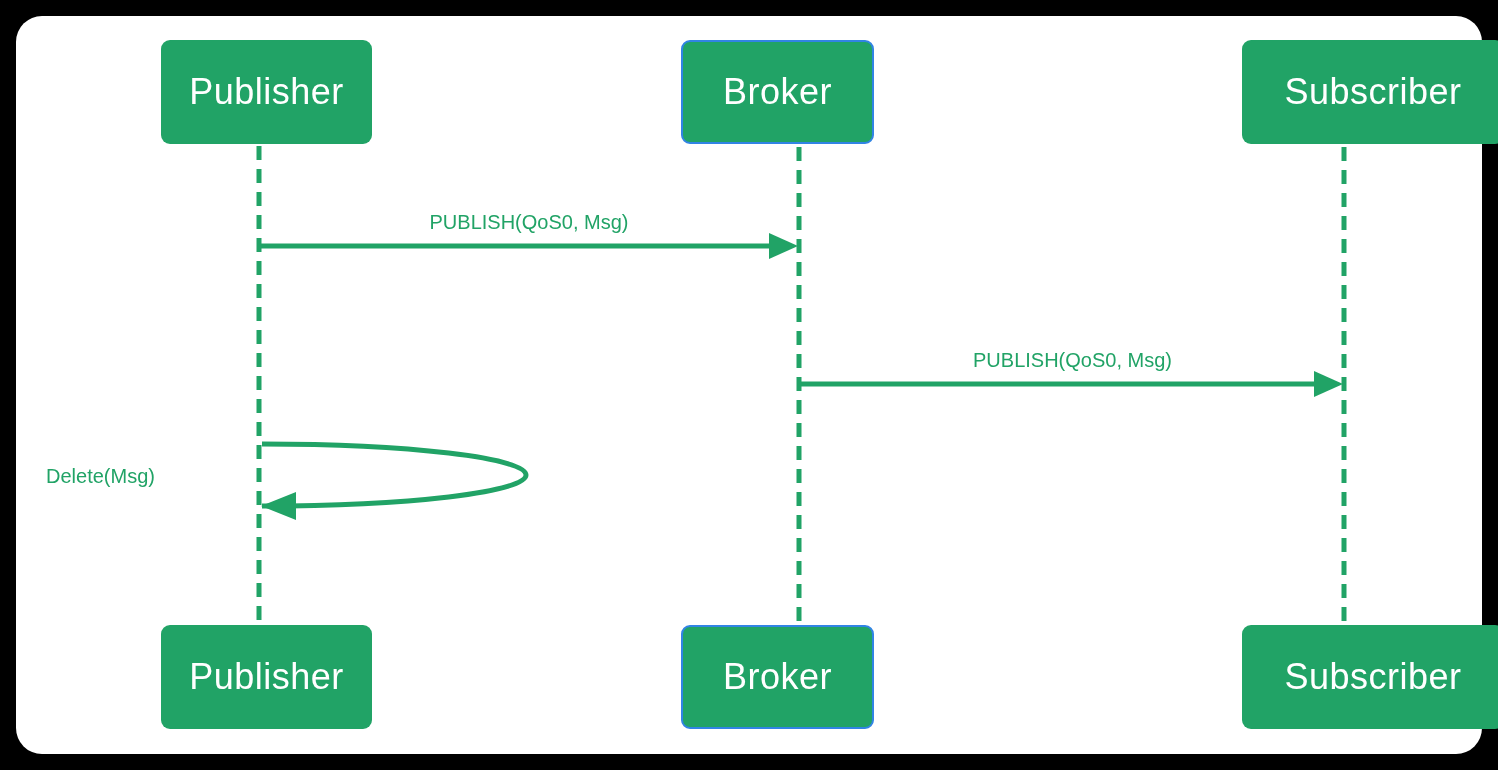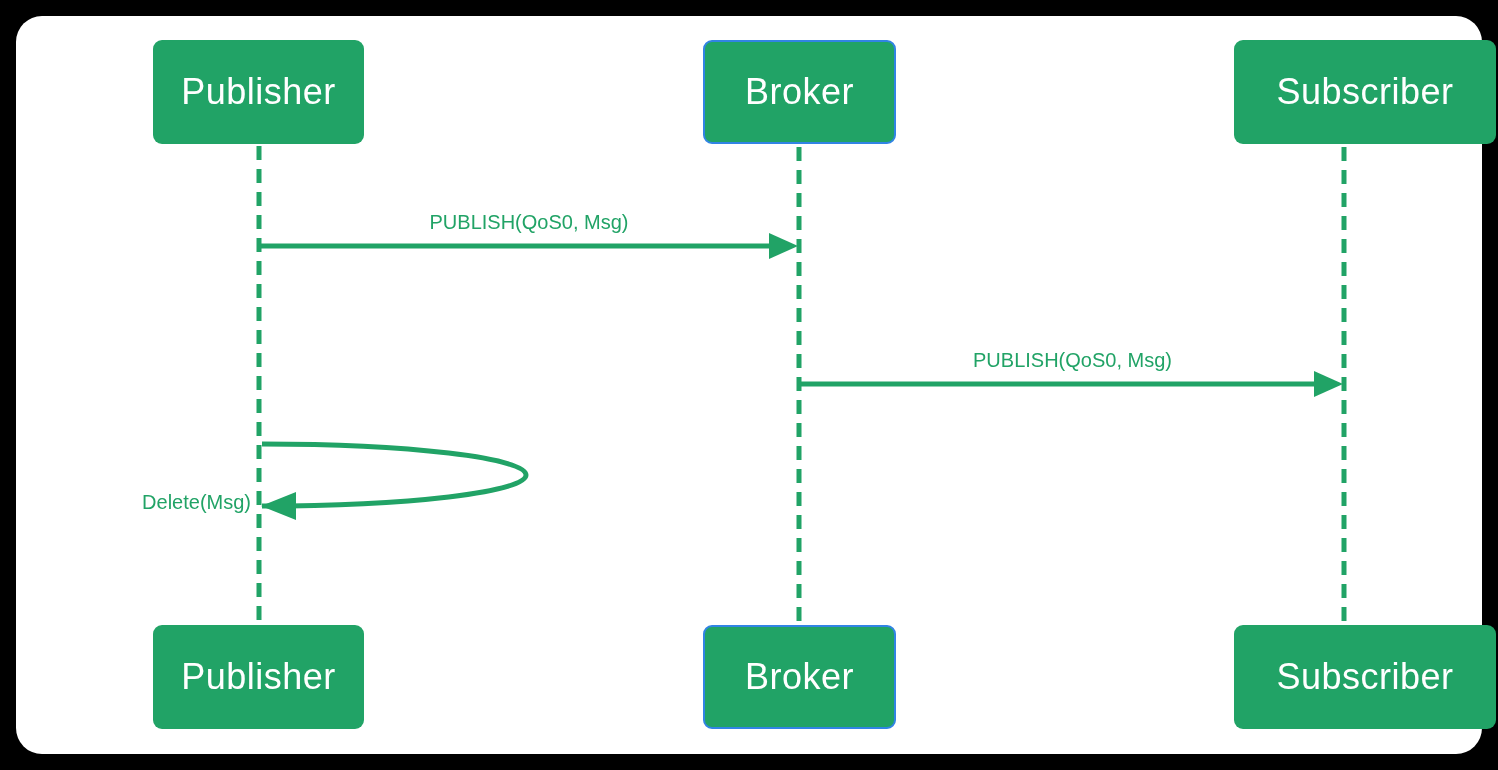--- a/index.html
+++ b/index.html
@@ -59,41 +59,42 @@
     background: var(--green);
     border-radius: 9px;
     display: flex;
     align-items: center;
     justify-content: center;
     color: var(--box-text);
     font-size: 36px;
     font-weight: 500;
     letter-spacing: 0.5px;
     cursor: default;
+    margin-left: 8px;
   }
   .actor-box.selected {
     border: 2px solid var(--selection-blue);
   }
   .row-top    { top: 40px; }
   .row-bottom { top: 625px; }
   .col-publisher  { left: 153px; width: 211px; }
-  .col-broker     { left: 703px; width: 193px; }
+  .col-broker     { left: 673px; width: 193px; }
   .col-subscriber { left: 1234px; width: 262px; text-align: right; }
   .msg-label {
     position: absolute;
     z-index: 2;
     color: var(--green);
     font-size: 20px;
     font-weight: 500;
     line-height: 36px;
     white-space: nowrap;
   }
   .msg-label-1 { left: 261px; width: 536px; top: 204px; text-align: center; }
   .msg-label-2 { left: 801px; width: 543px; top: 342px; text-align: center; }
-  .msg-label-3 { left: 46px;  width: 205px; top: 484px; text-align: right; }
+  .msg-label-3 { left: 46px;  width: 205px; top: 458px; text-align: left; }
 </style>
 </head>
 <body>
 
 <div class="frame">
   <div class="canvas"></div>
 
   <svg class="links" viewBox="0 0 1498 770" xmlns="http://www.w3.org/2000/svg">
 
     <line class="lifeline" x1="259" y1="146" x2="259" y2="625"></line>

